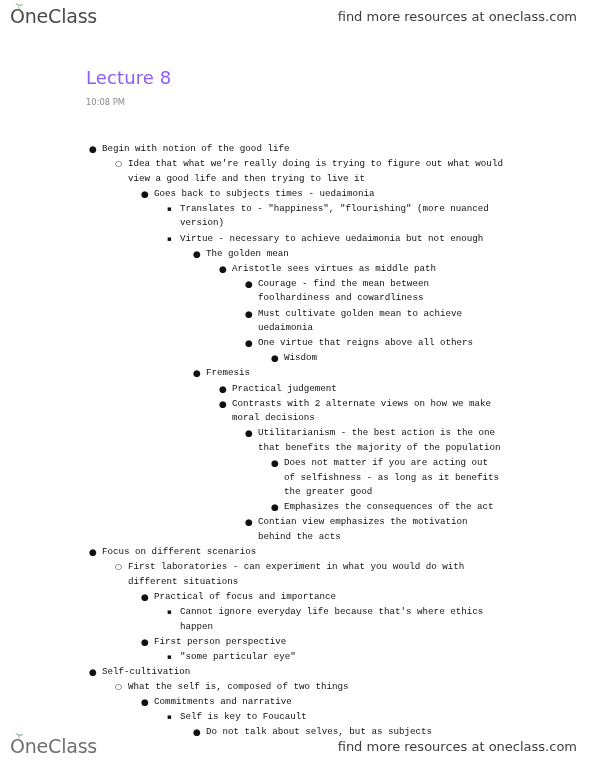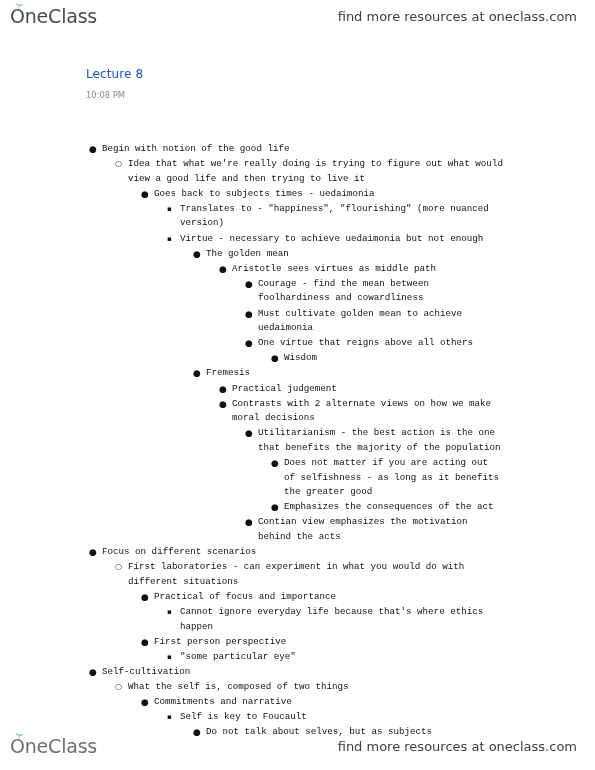--- a/index.html
+++ b/index.html
@@ -63,23 +63,23 @@
 
   
   .title-block {
     position: absolute;
     left: 86px;
     top: 68px;
     width: 460px;
   }
   .doc-title {
     font-family: "DejaVu Sans", sans-serif;
-    font-size: 12px;
+    font-size: 18px;
     font-weight: 400;
-    color: #1d4ed8;
+    color: #8b5cf6;
     letter-spacing: 0.1px;
     margin: 0 0 9px 0;
     line-height: 1.1;
   }
   .doc-meta {
     font-family: "DejaVu Sans", sans-serif;
     font-size: 8.4px;
     color: #8a8a8a;
     line-height: 1.42;
     margin: 0;

